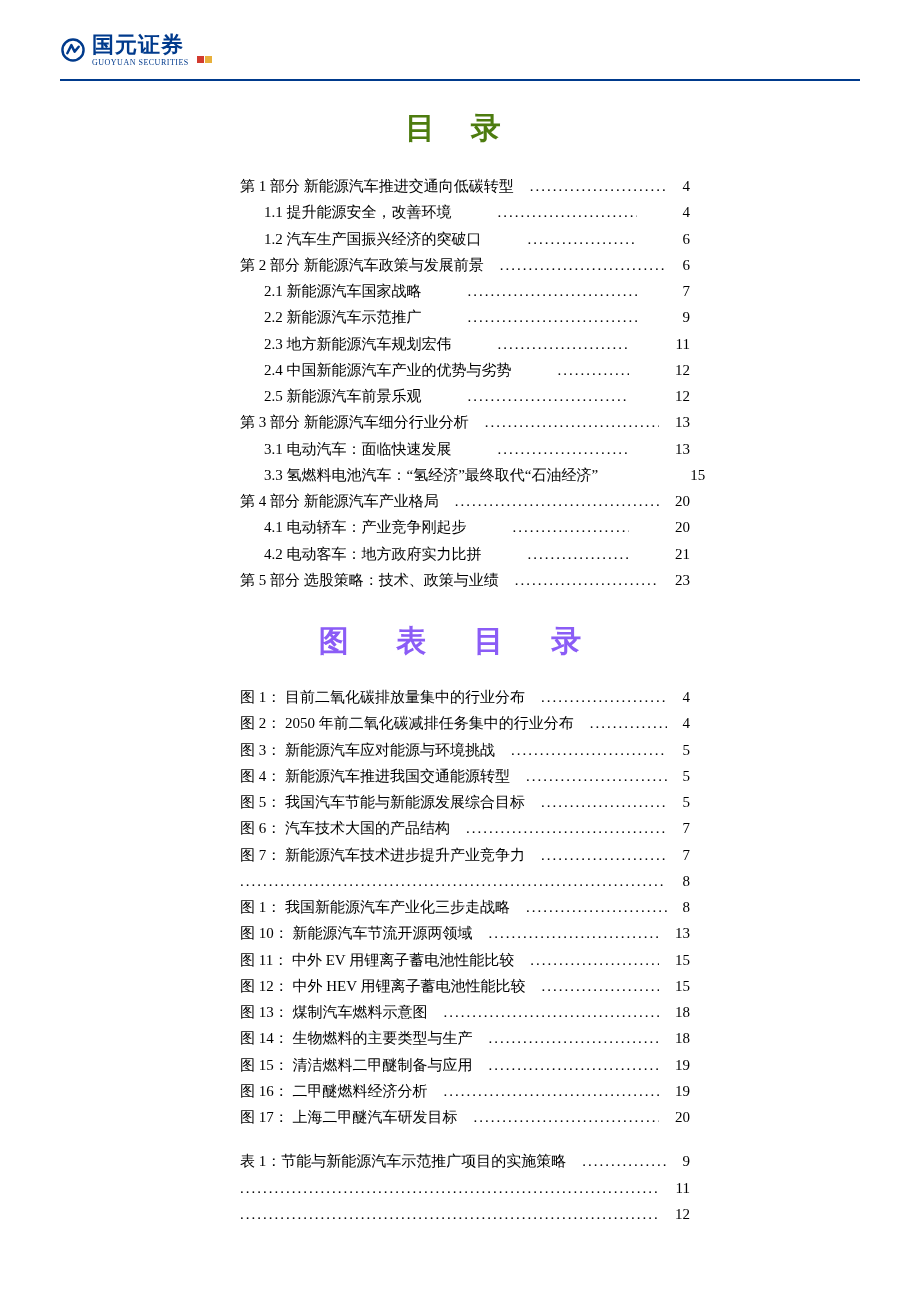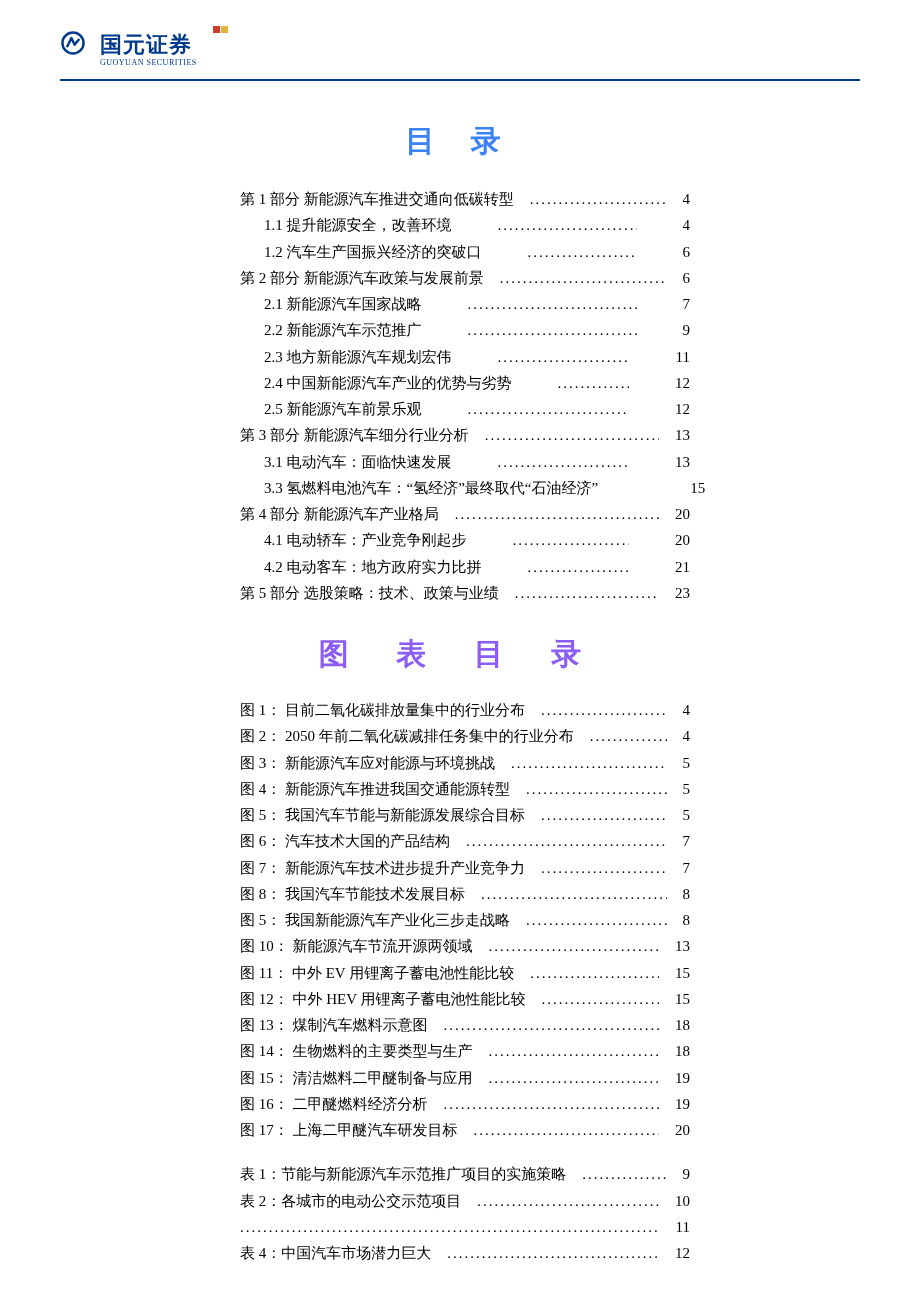--- a/index.html
+++ b/index.html
@@ -12,22 +12,22 @@
     font-size:15px;
   }
   .header {
     display:flex;
     align-items:center;
     gap:8px;
     padding-bottom:10px;
   }
   .logo-mark {
     display:flex;
-    align-items:flex-start;
-    gap:14px;
+    align-items:flex-end;
+    gap:6px;
   }
   .logo-text-main {
     font-family:"SimHei","黑体",sans-serif;
     font-weight:bold;
     font-size:22px;
     color:#003a8c;
     letter-spacing:1px;
     display:inline-block;
   }
   .logo-text-sub {
@@ -47,26 +47,26 @@
   .sq { width:7px; height:7px; }
   .sq.red { background:#d23b2f; }
   .sq.yellow { background:#e8b03b; }
   .top-rule {
     border:none;
     border-top:2px solid #003a8c;
     margin-top:2px;
   }
   .page-title {
     text-align:center;
-    color:#3b82f6;
+    color:#4d7c0f;
     font-family:"SimSun","宋体",serif;
     font-weight:bold;
     font-size:30px;
     letter-spacing:14px;
-    margin:40px 0 24px 0;
+    margin:27px 0 24px 0;
   }
   .toc-wrap {
     padding:0 170px 0 180px;
   }
   .toc-row {
     display:flex;
     align-items:baseline;
     line-height:1.75;
     white-space:nowrap;
   }
@@ -235,26 +235,25 @@
       <span class="label">图 6： 汽车技术大国的产品结构</span>
       <span class="dots"></span>
       <span class="pg">7</span>
     </div>
     <div class="toc-row l0">
       <span class="label">图 7： 新能源汽车技术进步提升产业竞争力</span>
       <span class="dots"></span>
       <span class="pg">7</span>
     </div>
     <div class="toc-row l0">
-      <span class="label">图 8： 我国汽车节能技术发展目标</span>
       <span class="dots"></span>
       <span class="pg">8</span>
     </div>
     <div class="toc-row l0">
-      <span class="label">图 5： 我国新能源汽车产业化三步走战略</span>
+      <span class="label">图 1： 我国新能源汽车产业化三步走战略</span>
       <span class="dots"></span>
       <span class="pg">8</span>
     </div>
     <div class="toc-row l0">
       <span class="label">图 10： 新能源汽车节流开源两领域</span>
       <span class="dots"></span>
       <span class="pg">13</span>
     </div>
     <div class="toc-row l0">
       <span class="label">图 11： 中外 EV 用锂离子蓄电池性能比较</span>
@@ -293,26 +292,20 @@
     </div>
   </div>
 
 <div class="toc-wrap" id="tab-list">
     <div class="toc-row l0">
       <span class="label">表 1：节能与新能源汽车示范推广项目的实施策略</span>
       <span class="dots"></span>
       <span class="pg">9</span>
     </div>
     <div class="toc-row l0">
-      <span class="label">表 2：各城市的电动公交示范项目</span>
-      <span class="dots"></span>
-      <span class="pg">10</span>
-    </div>
-    <div class="toc-row l0">
       <span class="dots"></span>
       <span class="pg">11</span>
     </div>
     <div class="toc-row l0">
-      <span class="label">表 4：中国汽车市场潜力巨大</span>
       <span class="dots"></span>
       <span class="pg">12</span>
     </div>
   </div>
 
 </body></html>

